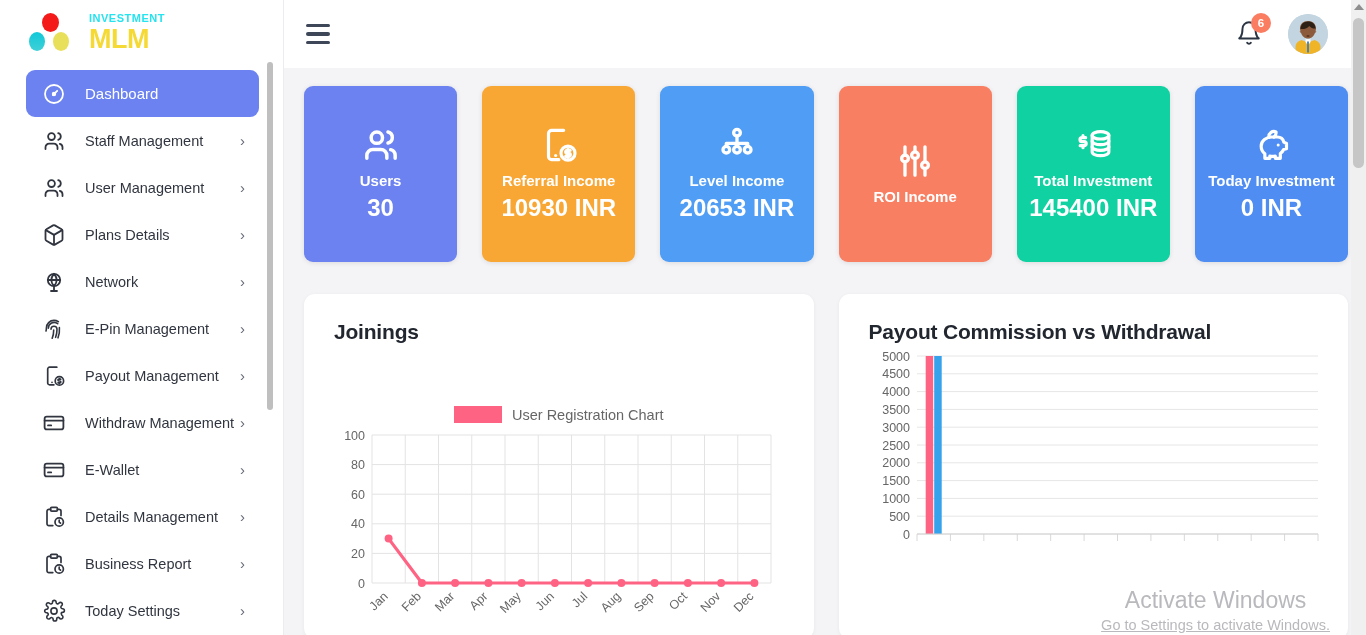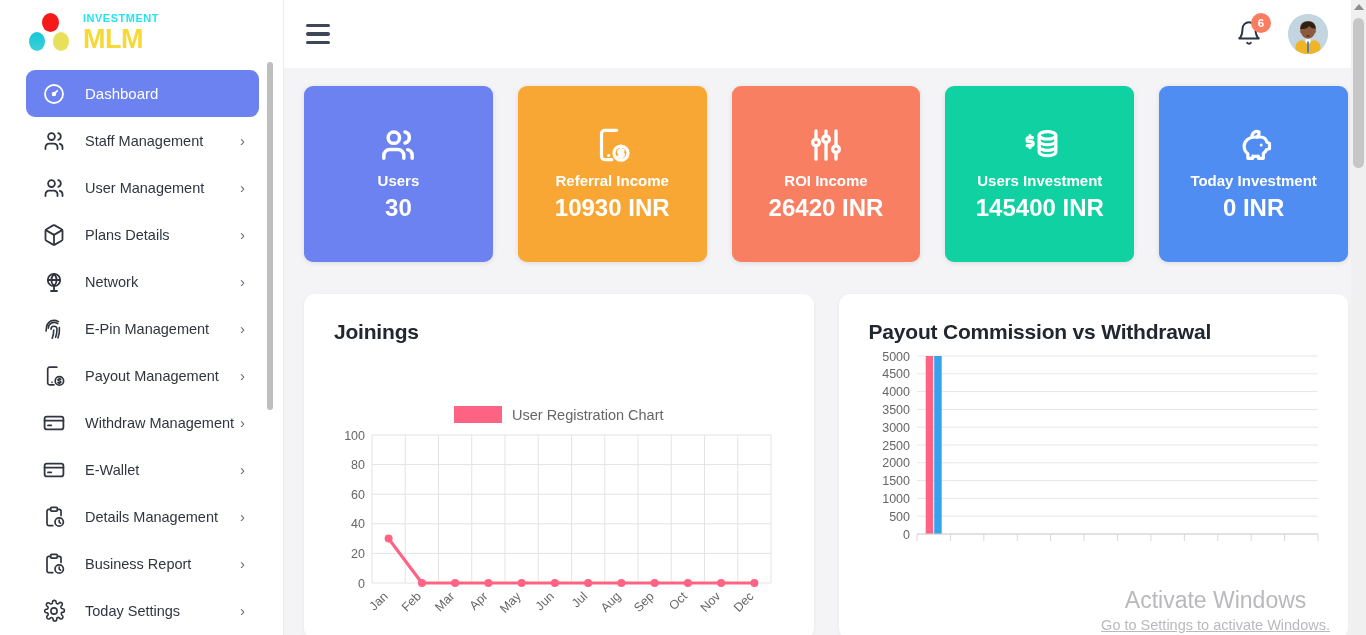--- a/index.html
+++ b/index.html
@@ -24,21 +24,21 @@
     height: 66px;
     display: flex; align-items: center;
     padding-left: 28px;
     gap: 9px;
   }
   .logo-dots { position: relative; width: 46px; height: 44px; }
   .dot { position: absolute; border-radius: 50%; }
   .dot-red { width: 17px; height: 19px; background: #f51a1a; left: 14px; top: 2px; }
   .dot-cyan { width: 16px; height: 19px; background: linear-gradient(180deg,#12c8d8,#3fd0d8); left: 1px; top: 21px; }
   .dot-yellow { width: 16px; height: 19px; background: #e8e05a; left: 25px; top: 21px; }
-  .logo-text { display: flex; flex-direction: column; line-height: 1; }
+  .logo-text { display: flex; flex-direction: column; line-height: 1; margin-left: 6px; }
   .logo-top {
     font-size: 11px; font-weight: 700; letter-spacing: .5px;
     color: #25e3ef;
   }
   .logo-bottom {
     font-size: 27px; font-weight: 800; letter-spacing: -.5px;
     color: #f5d934; margin-top: 2px;
   }
 
   .nav { padding: 4px 24px 0 26px; }
@@ -398,42 +398,54 @@
               <svg width="40" height="40" viewBox="0 0 24 24" fill="none" stroke="#ffffff" stroke-width="1.9" stroke-linecap="round" stroke-linejoin="round">
                 <path d="M14.8 3.2H7.6a1.9 1.9 0 0 0-1.9 1.9v13.8a1.9 1.9 0 0 0 1.9 1.9h4.3"></path>
                 <path d="M10 18.3h.01"></path>
                 <circle cx="17.4" cy="16.9" r="4.2"></circle>
                 <path d="M18.7 15.2h-1.8a.9.9 0 0 0 0 1.8h1a.9.9 0 0 1 0 1.8h-1.9M17.4 14.5v.7M17.4 18.8v.7"></path>
               </svg>
             </span>
             <span class="card-title">Referral Income</span>
             <span class="card-val">10930 INR</span>
           </div>
+          <div class="card" style="background: rgb(79, 157, 245);">
+            <span class="card-ic">
+              <svg width="40" height="40" viewBox="0 0 24 24" fill="none" stroke="#ffffff" stroke-width="2" stroke-linecap="round" stroke-linejoin="round">
+                <circle cx="12" cy="4.6" r="2"></circle>
+                <circle cx="5.6" cy="14.8" r="2"></circle>
+                <circle cx="12" cy="14.8" r="2"></circle>
+                <circle cx="18.4" cy="14.8" r="2"></circle>
+                <path d="M12 6.6v2.4M5.6 12.8V11h12.8v1.8M12 9v3.8"></path>
+              </svg>
+            </span>
+            <span class="card-title">Level Income</span>
+            <span class="card-val">20653 INR</span>
+          </div>
           <div class="card" style="background: rgb(248, 127, 98);">
             <span class="card-ic">
               <svg width="40" height="40" viewBox="0 0 24 24" fill="none" stroke="#ffffff" stroke-width="2" stroke-linecap="round" stroke-linejoin="round">
                 <path d="M6 3.5v5M6 12.5v8M12 3.5v3M12 10.5v10M18 3.5v9M18 16.5v4"></path>
                 <circle cx="6" cy="10.5" r="2"></circle>
                 <circle cx="12" cy="8.5" r="2"></circle>
                 <circle cx="18" cy="14.5" r="2"></circle>
               </svg>
             </span>
             <span class="card-title">ROI Income</span>
-            <span class="card-val">26420 INR</span>
           </div>
           <div class="card" style="background: rgb(16, 209, 161);">
             <span class="card-ic">
               <svg width="40" height="40" viewBox="0 0 24 24" fill="none" stroke="#ffffff" stroke-width="1.9" stroke-linecap="round" stroke-linejoin="round">
                 <ellipse cx="16.5" cy="6.2" rx="5" ry="2.2"></ellipse>
                 <path d="M11.5 6.2v10c0 1.2 2.2 2.2 5 2.2s5-1 5-2.2v-10"></path>
                 <path d="M11.5 9.6c0 1.2 2.2 2.2 5 2.2s5-1 5-2.2M11.5 13c0 1.2 2.2 2.2 5 2.2s5-1 5-2.2"></path>
                 <path d="M7.6 7.6H5.4a1.2 1.2 0 0 0 0 2.4h1.3a1.2 1.2 0 0 1 0 2.4H4.3M6 6.4v1.2M6 12.4v1.2"></path>
               </svg>
             </span>
-            <span class="card-title">Users Investment</span>
+            <span class="card-title">Total Investment</span>
             <span class="card-val">145400 INR</span>
           </div>
           <div class="card" style="background: rgb(79, 141, 242);">
             <span class="card-ic">
               <svg width="40" height="40" viewBox="0 0 24 24" fill="none" stroke="#ffffff" stroke-width="1.9" stroke-linecap="round" stroke-linejoin="round">
                 <path d="M15.3 7.2h.5a4 4 0 0 1 3.9 3.1l1.6.8v3.2l-1.7.4a6 6 0 0 1-2 2.4V20h-3v-1.4a7.5 7.5 0 0 1-3.3 0V20h-3v-2.8a5.6 5.6 0 0 1-2.2-4.5c0-3.3 3-5.5 6.6-5.5h2.6z"></path>
                 <circle cx="16.3" cy="12" r=".9" fill="#ffffff" stroke="none"></circle>
                 <path d="M10.8 7.3a3 3 0 0 1 4.2-3.2c.2 1.2-.3 2.4-1.3 3.2"></path>
               </svg>
             </span>

